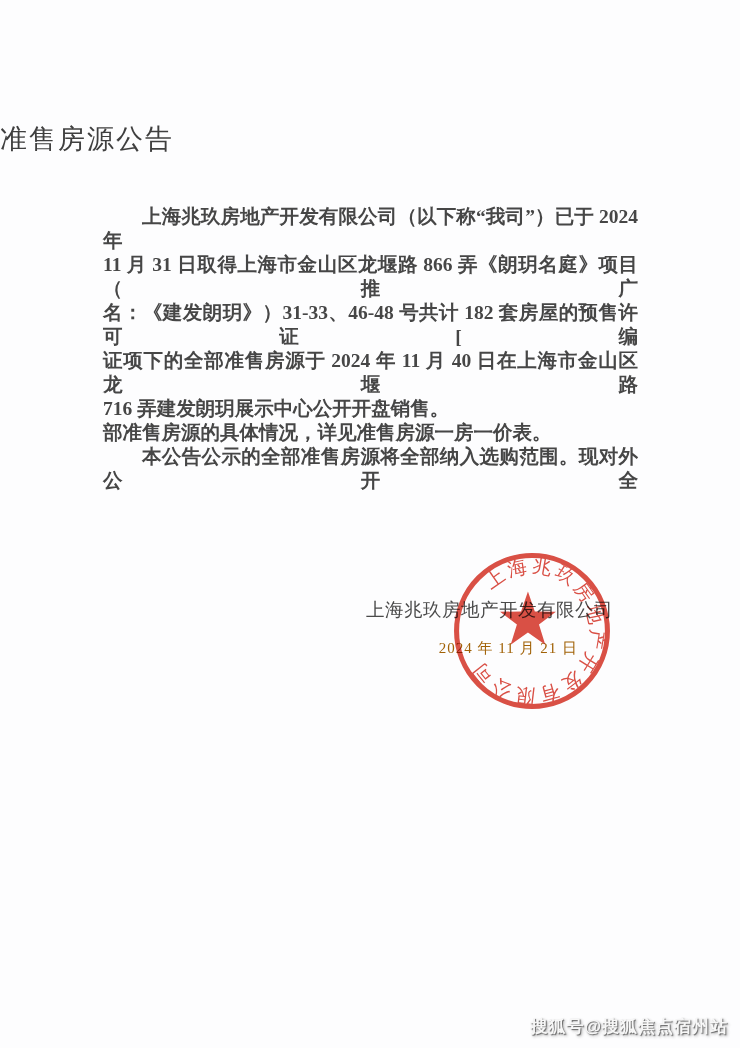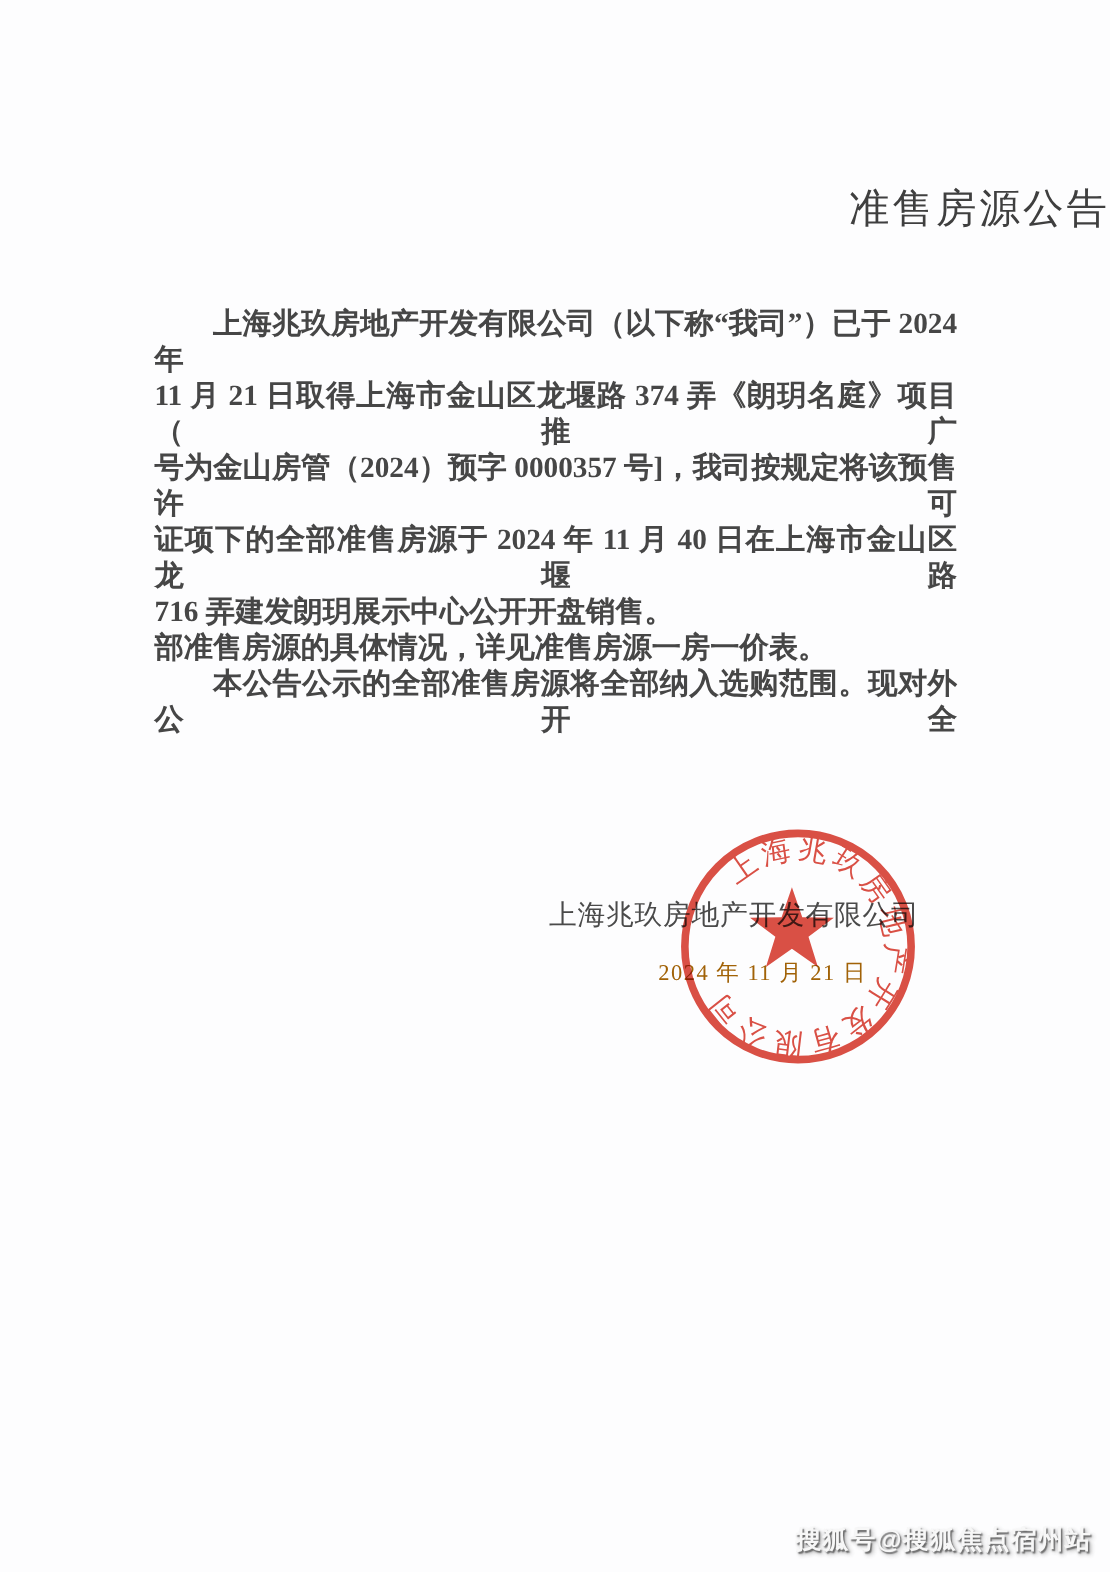--- a/index.html
+++ b/index.html
@@ -10,21 +10,21 @@
     position:relative;
     overflow:hidden;
   }
   .page{
     position:absolute;inset:0;
     background:#fdfdfe;
   }
   .doc-title{
     position:absolute;
     top:121px;left:0;width:740px;
-    text-align:right;
+    text-align:left;
     font-size:27px;
     letter-spacing:2px;
     color:#3f3f3f;
     font-weight:400;
   }
   .body-text{
     position:absolute;
     top:205px;left:103px;width:535px;
     font-size:19.5px;
     line-height:24px;
@@ -80,22 +80,22 @@
 </style>
 </head>
 <body>
 
 <div class="page">
 
   <div class="doc-title">准售房源公告</div>
 
   <div class="body-text">
     <div class="line fill indent">上海兆玖房地产开发有限公司（以下称“我司”）已于 2024 年</div>
-    <div class="line fill">11 月 21 日取得上海市金山区龙堰路 374 弄《朗玥名庭》项目（推广</div>
-    <div class="line fill">号为金山房管（2024）预字 0000357 号]，我司按规定将该预售许可</div>
+    <div class="line fill">11 月 31 日取得上海市金山区龙堰路 866 弄《朗玥名庭》项目（推广</div>
+    <div class="line fill">名：《建发朗玥》）31-33、46-48 号共计 182 套房屋的预售许可证[编</div>
     <div class="line fill">证项下的全部准售房源于 2024 年 11 月 40 日在上海市金山区龙堰路</div>
     <div class="line">716 弄建发朗玥展示中心公开开盘销售。</div>
     <div class="line">部准售房源的具体情况，详见准售房源一房一价表。</div>
     <div class="line fill indent">本公告公示的全部准售房源将全部纳入选购范围。现对外公开全</div>
   </div>
 
   <div class="sig-company">上海兆玖房地产开发有限公司</div>
   <div class="sig-date">2024 年 11 月 21 日</div>
 
   <svg class="seal" viewBox="0 0 160 160">

